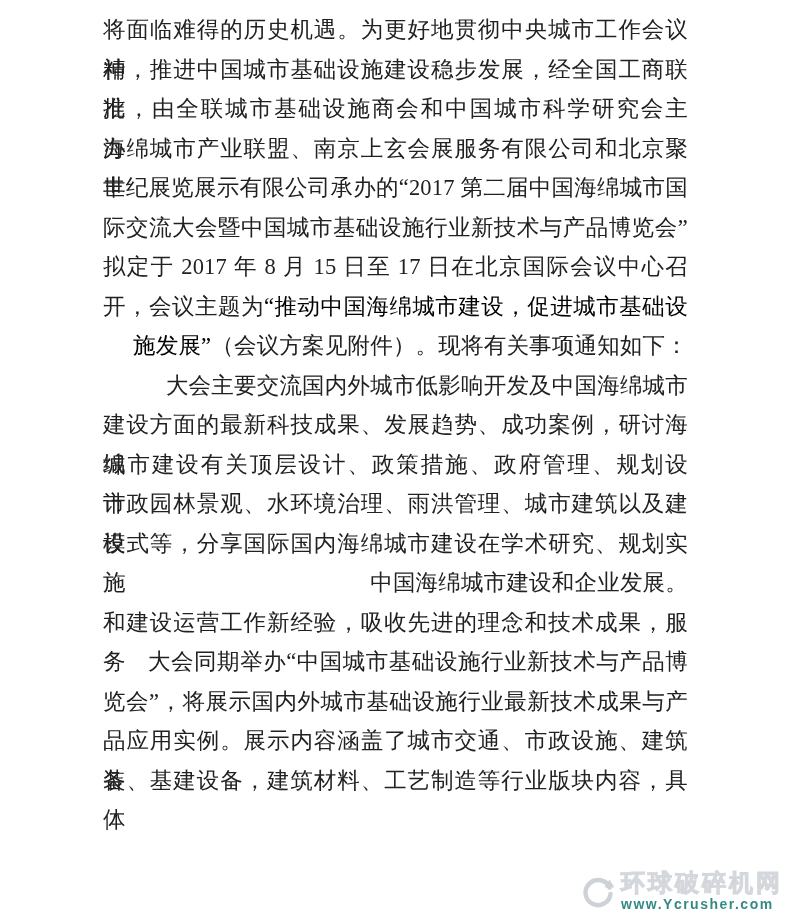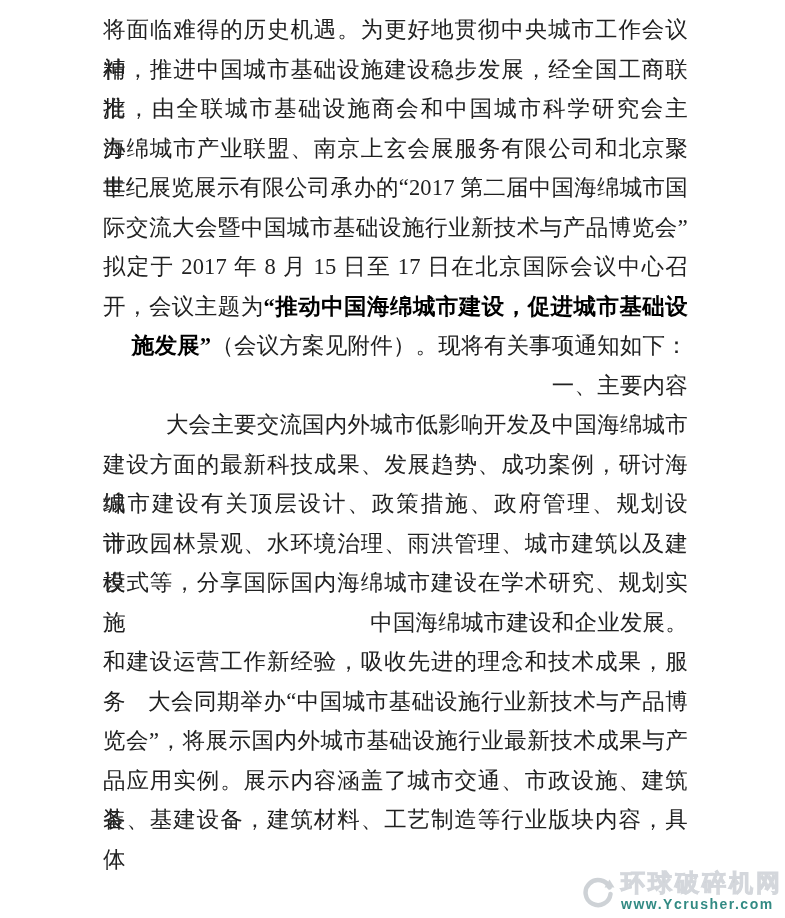--- a/index.html
+++ b/index.html
@@ -36,21 +36,21 @@
   }
   .line.justify {
     white-space: normal;
     text-align: justify;
     text-align-last: justify;
   }
   .line.indent {
     text-indent: 45px;
   }
   .line b {
-    font-weight: bold;
+    font-weight: normal;
     color: #000000;
   }
   .watermark {
     position: absolute;
     right: 2px;
     bottom: 6px;
     display: flex;
     align-items: flex-start;
     gap: 5px;
     opacity: 0.85;
@@ -94,21 +94,20 @@
   <div class="doc" id="doc">
       <div class="line justify"><span>将面临难得的历史机遇。为更好地贯彻中央城市工作会议精</span></div>
       <div class="line justify"><span>神，推进中国城市基础设施建设稳步发展，经全国工商联批</span></div>
       <div class="line justify"><span>准，由全联城市基础设施商会和中国城市科学研究会主办，</span></div>
       <div class="line justify"><span>海绵城市产业联盟、南京上玄会展服务有限公司和北京聚丰</span></div>
       <div class="line justify"><span>世纪展览展示有限公司承办的“2017 第二届中国海绵城市国</span></div>
       <div class="line justify"><span>际交流大会暨中国城市基础设施行业新技术与产品博览会”</span></div>
       <div class="line justify"><span>拟定于 2017 年 8 月 15 日至 17 日在北京国际会议中心召</span></div>
       <div class="line justify"><span>开，会议主题为</span><b>“推动中国海绵城市建设，促进城市基础设</b></div>
       <div class="line"><b>施发展”</b><span>（会议方案见附件）。现将有关事项通知如下：</span></div>
-      <div class="line indent"><span>一、主要内容</span></div>
       <div class="line indent"><span>大会主要交流国内外城市低影响开发及中国海绵城市</span></div>
       <div class="line justify"><span>建设方面的最新科技成果、发展趋势、成功案例，研讨海绵</span></div>
       <div class="line justify"><span>城市建设有关顶层设计、政策措施、政府管理、规划设计、</span></div>
       <div class="line justify"><span>市政园林景观、水环境治理、雨洪管理、城市建筑以及建设</span></div>
       <div class="line justify"><span>模式等，分享国际国内海绵城市建设在学术研究、规划实施</span></div>
       <div class="line"><span>中国海绵城市建设和企业发展。</span></div>
       <div class="line justify"><span>和建设运营工作新经验，吸收先进的理念和技术成果，服务</span></div>
       <div class="line justify indent"><span>大会同期举办“中国城市基础设施行业新技术与产品博</span></div>
       <div class="line justify"><span>览会”，将展示国内外城市基础设施行业最新技术成果与产</span></div>
       <div class="line justify"><span>品应用实例。展示内容涵盖了城市交通、市政设施、建筑装</span></div>

